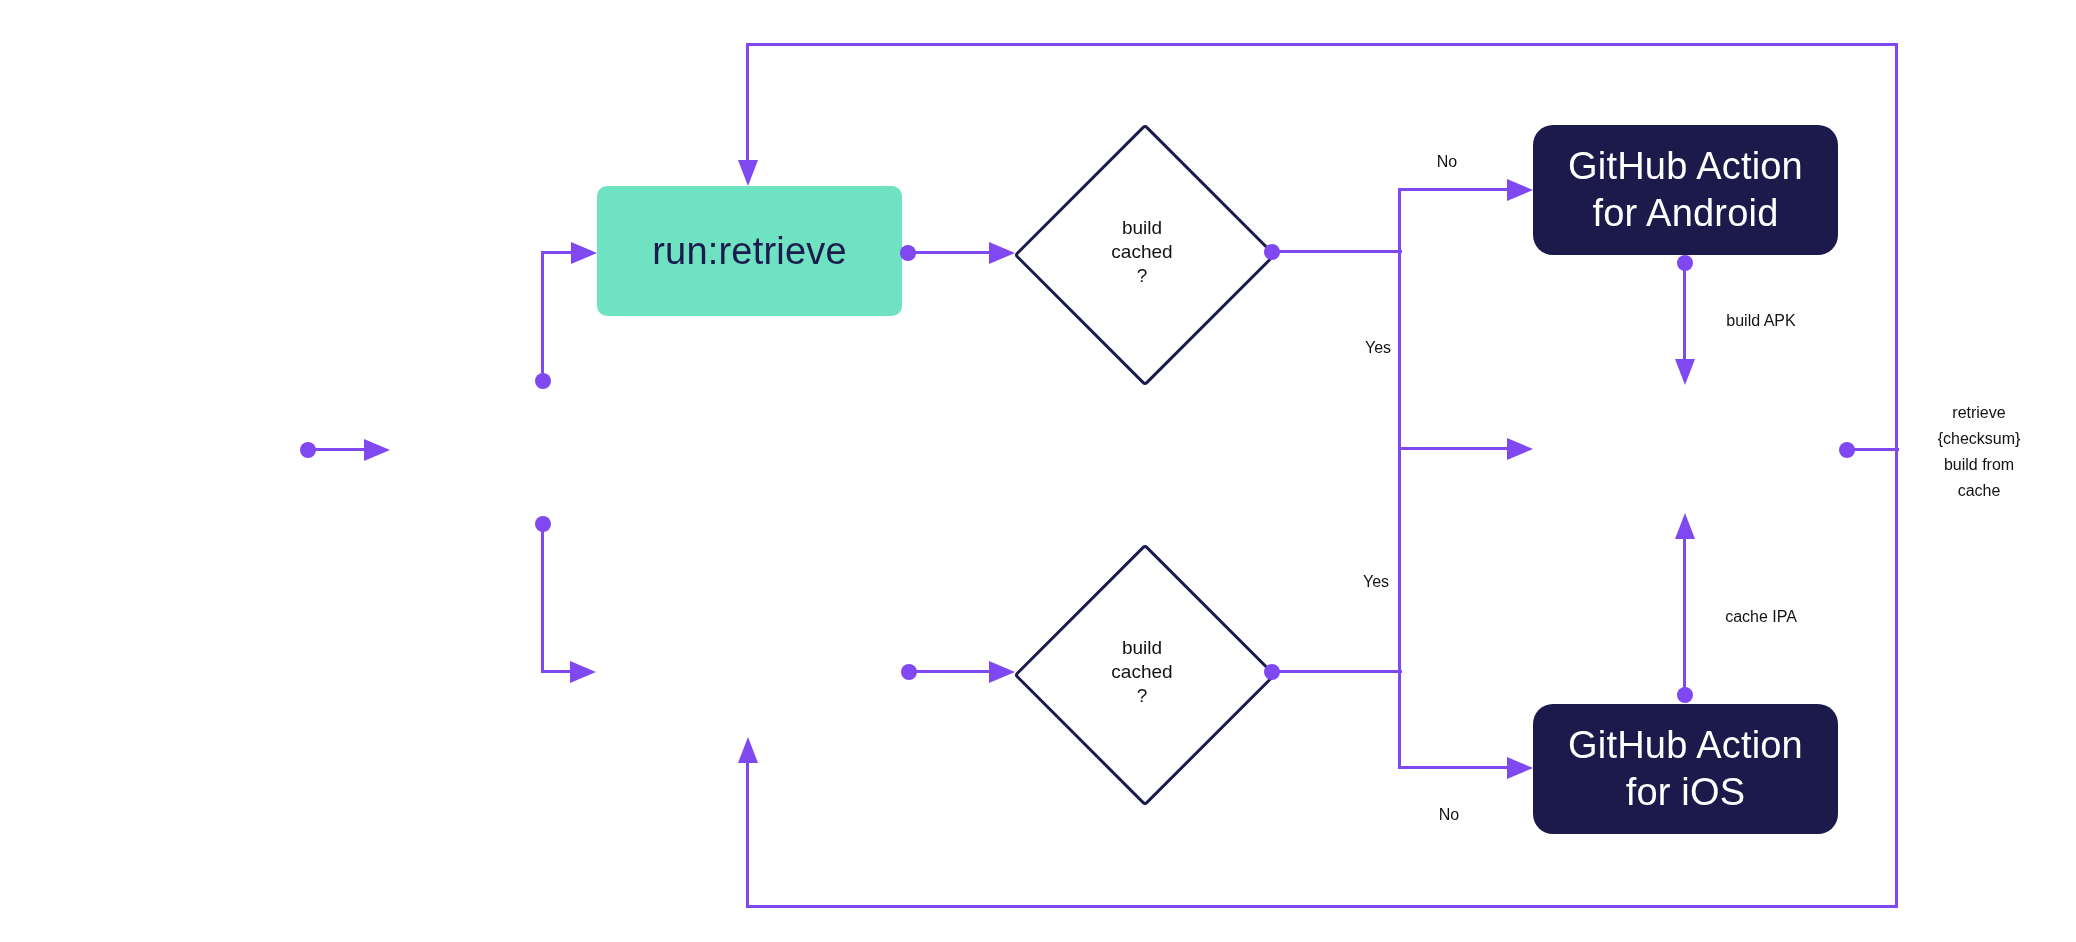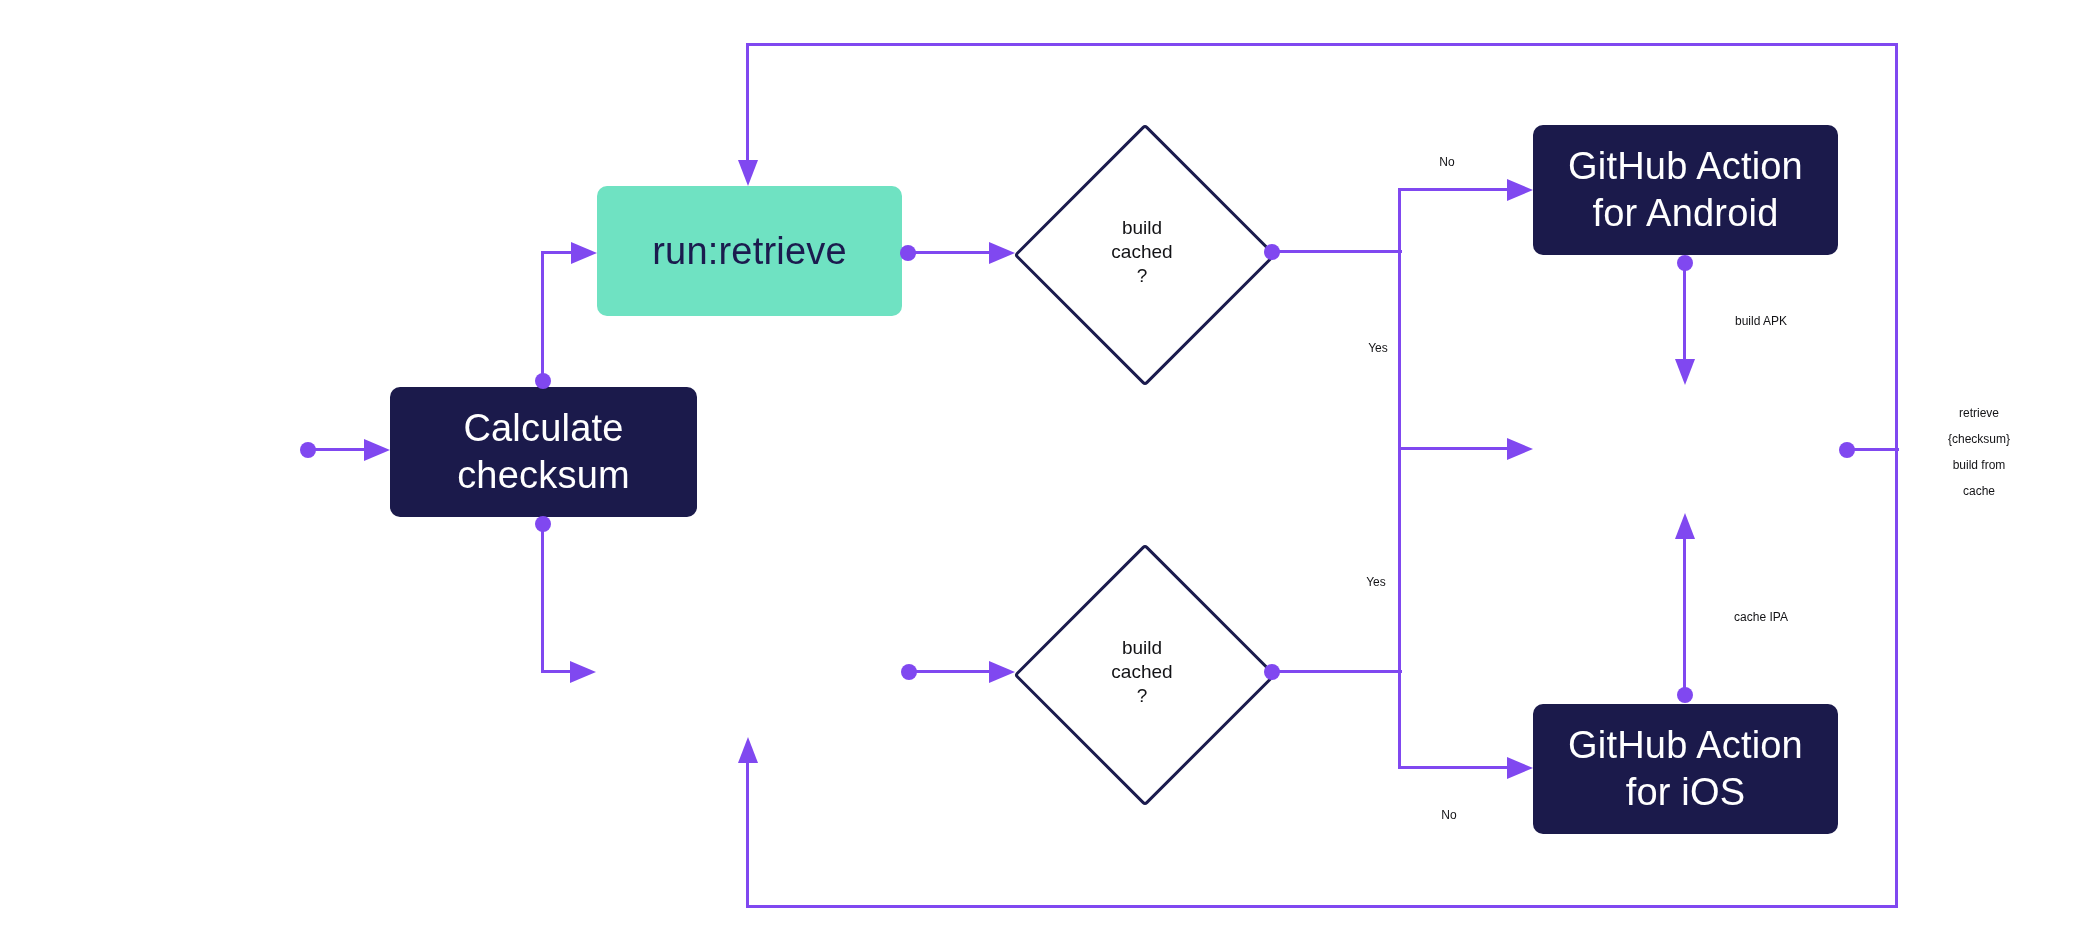--- a/index.html
+++ b/index.html
@@ -6,21 +6,21 @@
   #canvas{
     position:relative;width:2076px;height:942px;background:#ffffff;
     font-family:"Liberation Sans", sans-serif;overflow:hidden;
   }
   
   .node{
     position:absolute;display:flex;align-items:center;justify-content:center;
     border-radius:10px;font-size:38px;font-weight:500;line-height:47px;
     text-align:center;white-space:pre-line;letter-spacing:0.2px;
   }
-  .node.dark{background:var(--dark-fill);color:var(--light-text);}
+  .node.dark{background:var(--dark-fill);color:var(--light-text);border-radius:20px;}
   .node.cli{background:var(--cli-fill);color:var(--light-text);}
   .node.teal{background:var(--android-fill);color:var(--diamond-border);}
   .node.lilac{background:var(--ios-fill);color:var(--light-text);}
   #node-cli{left:48px;top:388px;width:254px;height:128px;}
   #node-calc{left:390px;top:387px;width:307px;height:130px;}
   #node-run-android{left:597px;top:186px;width:305px;height:130px;}
   #node-run-ios{left:596px;top:607px;width:305px;height:130px;}
   #node-gha-android{left:1533px;top:125px;width:305px;height:130px;}
   #node-remote-cache{left:1533px;top:385px;width:305px;height:128px;}
   #node-gha-ios{left:1533px;top:704px;width:305px;height:130px;}
@@ -41,31 +41,29 @@
   #diamond-ios-text{left:1052px;top:600px;}
   
   .line{position:absolute;background:var(--connector);}
   .arr{position:absolute;width:0;height:0;border-style:solid;border-color:transparent;}
   .arr.right{border-width:11px 0 11px 26px;border-left-color:var(--connector);}
   .arr.down{border-width:26px 10px 0 10px;border-top-color:var(--connector);}
   .arr.up{border-width:0 10px 26px 10px;border-bottom-color:var(--connector);}
   .dot{position:absolute;width:16px;height:16px;border-radius:50%;background:var(--connector);}
   
   .edge-label{
-    position:absolute;font-size:12px;line-height:26px;color:var(--dark-text);
+    position:absolute;font-size:16px;line-height:26px;color:var(--dark-text);
     text-align:center;white-space:pre-line;z-index:4;
   }
 </style>
 </head>
 <body>
 
 <div id="canvas">
 
-  <div class="node dark" id="node-calc">Calculate
-checksum</div>
   <div class="node teal" id="node-run-android">run:retrieve</div>
   <div class="node dark" id="node-gha-android">GitHub Action
 for Android</div>
   <div class="node dark" id="node-gha-ios">GitHub Action
 for iOS</div>
 
   <div class="diamond" id="diamond-android"></div>
   <div class="diamond-text" id="diamond-android-text">build
 cached
 ?</div>

